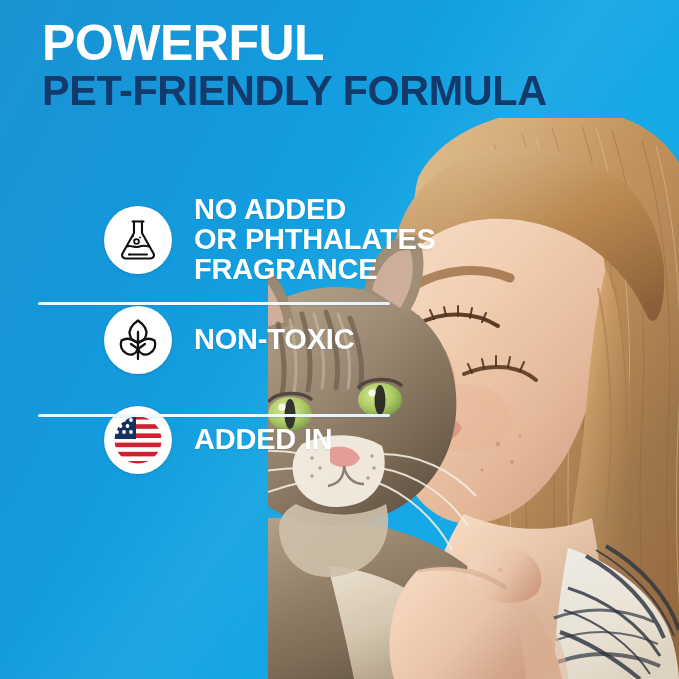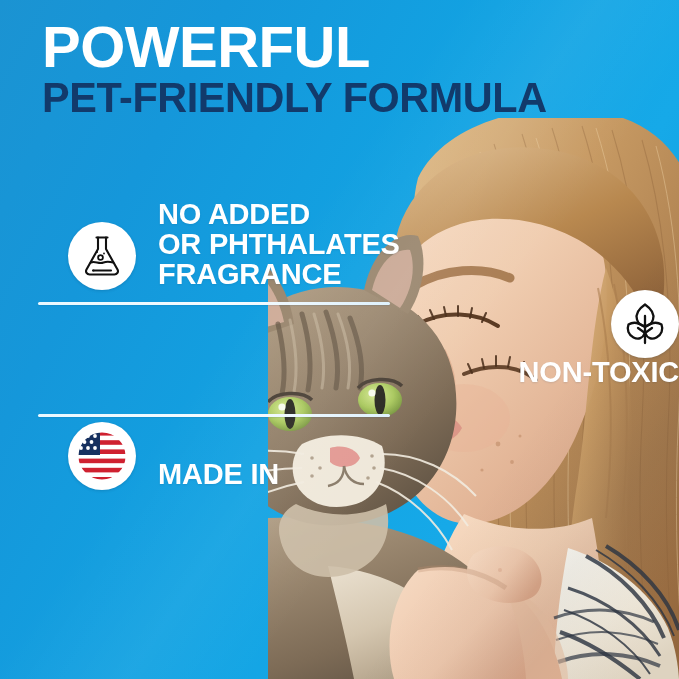--- a/index.html
+++ b/index.html
@@ -33,41 +33,41 @@
     overflow:hidden;
   }
   .photo svg{display:block;}
 
   
   .headline{
     position:absolute;left:42px;top:20px;width:600px;
     z-index:6;
   }
   .h-main{
-    font-size:58px;line-height:0.92;font-weight:bold;color:#ffffff;
+    font-size:50px;line-height:0.92;font-weight:bold;color:#ffffff;
     letter-spacing:-0.5px;
     font-family:"Liberation Sans", sans-serif;
     white-space:nowrap;
     transform:scaleX(1.0);transform-origin:left center;
   }
   .h-sub{
     font-size:42px;line-height:1.0;font-weight:bold;color:#123a6b;
     letter-spacing:-0.4px;margin-top:4px;
     white-space:nowrap;
     transform:scaleX(0.985);transform-origin:left center;
   }
 
   
   .features{position:absolute;left:0;top:190px;width:679px;z-index:6;}
   .frow{
-    position:relative;display:flex;align-items:flex-end;
-    padding-left:68px;box-sizing:border-box;
+    position:relative;display:flex;align-items:center;
+    padding-left:104px;box-sizing:border-box;
   }
   .fr1{height:100px;}
-  .fr2{height:100px;flex-direction:column;}
+  .fr2{height:100px;}
   .fr3{height:100px;}
   .badge{
     width:68px;height:68px;border-radius:50%;
     background:#ffffff;flex:none;
     display:flex;align-items:center;justify-content:center;
     box-shadow:0 1px 3px rgba(0,40,70,0.18);
     overflow:hidden;
   }
   .flabel{
     margin-left:22px;color:#ffffff;font-weight:bold;
@@ -398,21 +398,21 @@
                 <circle cx="18.5" cy="15" r="1.9"></circle>
               <circle cx="8" cy="21" r="1.9"></circle>
                 <circle cx="15" cy="21" r="1.9"></circle>
                 <circle cx="22" cy="21" r="1.9"></circle>
             </g>
           </g>
           <circle cx="29" cy="29" r="25" fill="none" stroke="#ffffff" stroke-width="3"></circle>
         </svg>
       </div>
       <div class="flabel">
-        <div>MADE IN</div>
+        <div>ADDED IN</div>
       </div>
     </div>
   </div>
 
   <div class="divider" id="div1"></div>
   <div class="divider" id="div2"></div>
 
 </div>
 
 </body></html>

